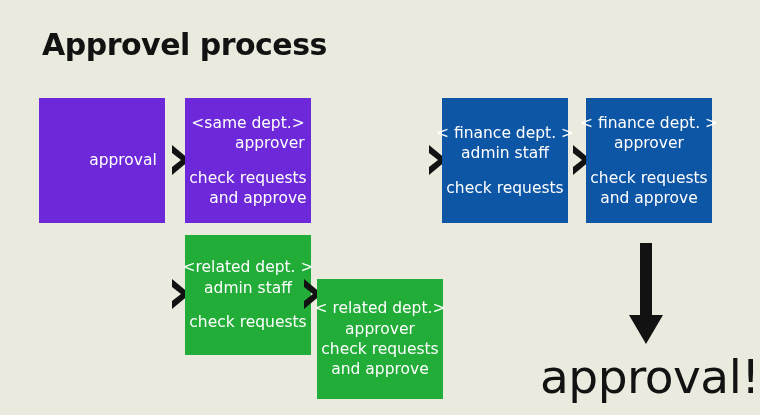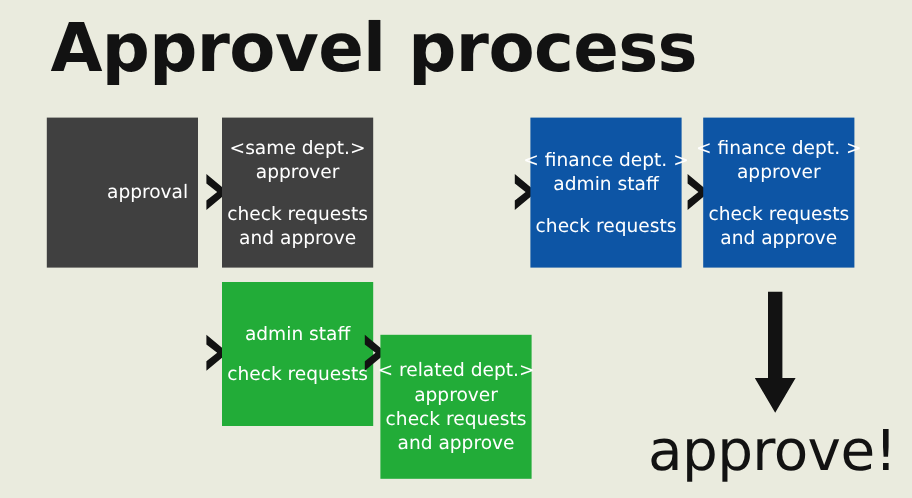--- a/index.html
+++ b/index.html
@@ -17,22 +17,22 @@
     position: relative;
     width: 760px;
     height: 415px;
     background: #eaebde;
   }
 
   
   .title {
     position: absolute;
     left: 42px;
-    top: 9px;
-    font-size: 56px;
+    top: 28px;
+    font-size: 30px;
     font-weight: bold;
     color: #121212;
     letter-spacing: -0.5px;
     line-height: 1.15;
     white-space: nowrap;
   }
 
   
   .box {
     position: absolute;
@@ -40,21 +40,21 @@
     height: 125px;
     box-sizing: border-box;
     display: flex;
     flex-direction: column;
     align-items: center;
     justify-content: center;
     color: #ffffff;
     text-align: center;
     padding: 4px 2px;
   }
-  .box.red   { background: #404040; }
+  .box.red   { background: #6d28d9; text-align: right; }
   .box.blue  { background: #0d55a5; }
   .box.green { background: #22ac38; }
 
   .box-line {
     display: block;
     font-size: 15.5px;
     line-height: 1.32;
     white-space: nowrap;
   }
   .role-group { margin-bottom: 0; }
@@ -159,20 +159,21 @@
   </div>
 
   <div class="chev" style="left:170px; top:277px;">
     <svg viewBox="0 0 22 34" xmlns="http://www.w3.org/2000/svg">
       <polygon points="2,2 20,17 2,32 2,24 11,17 2,10" fill="#121212"></polygon>
     </svg>
   </div>
 
   <div class="box green" style="left:185px; top:235px; height:120px;">
     <div class="role-group">
+      <span class="box-line">&lt;related dept. &gt;</span>
       <span class="box-line">admin staff</span>
     </div>
     <div class="action-group">
       <span class="box-line">check requests</span>
     </div>
   </div>
 
   <div class="chev" style="left:302px; top:277px;">
     <svg viewBox="0 0 22 34" xmlns="http://www.w3.org/2000/svg">
       <polygon points="2,2 20,17 2,32 2,24 11,17 2,10" fill="#121212"></polygon>
@@ -189,15 +190,15 @@
       <span class="box-line">and approve</span>
     </div>
   </div>
 
   <div class="down-arrow">
     <svg viewBox="0 0 42 103" xmlns="http://www.w3.org/2000/svg">
       <polygon points="15,0 27,0 27,72 38,72 21,101 4,72 15,72" fill="#121212"></polygon>
     </svg>
   </div>
 
-  <div class="result">approve!</div>
+  <div class="result">approval!</div>
 
 </div>
 
 </body></html>

